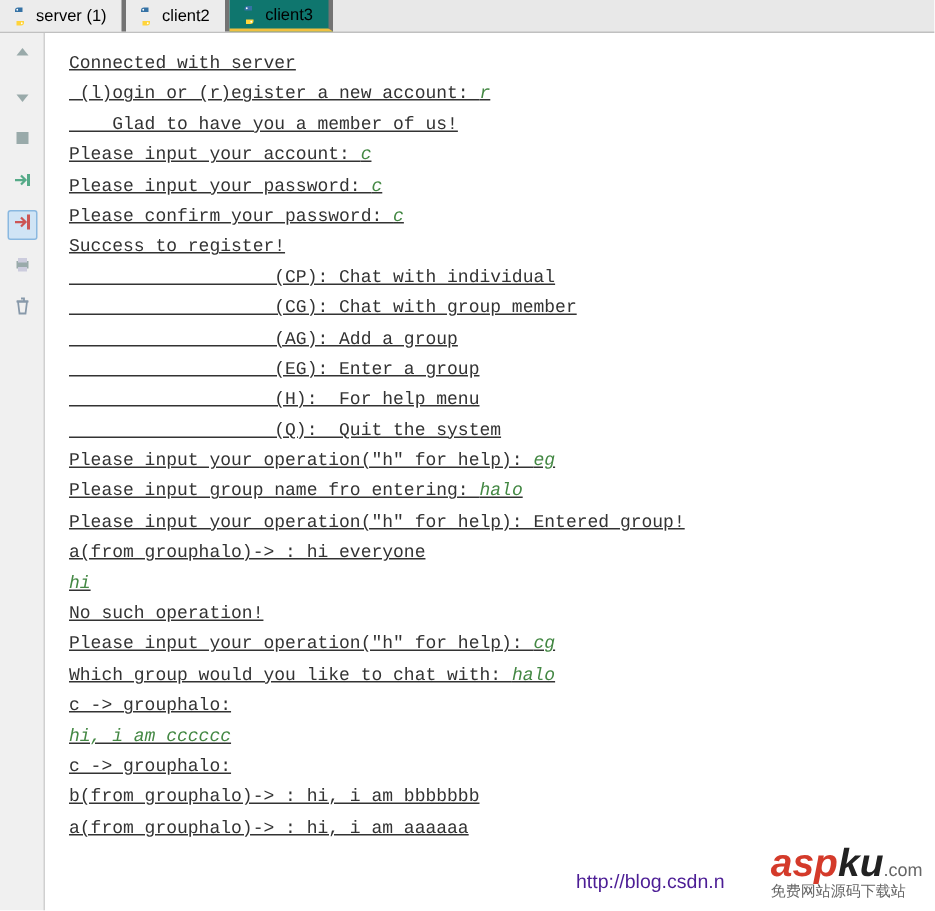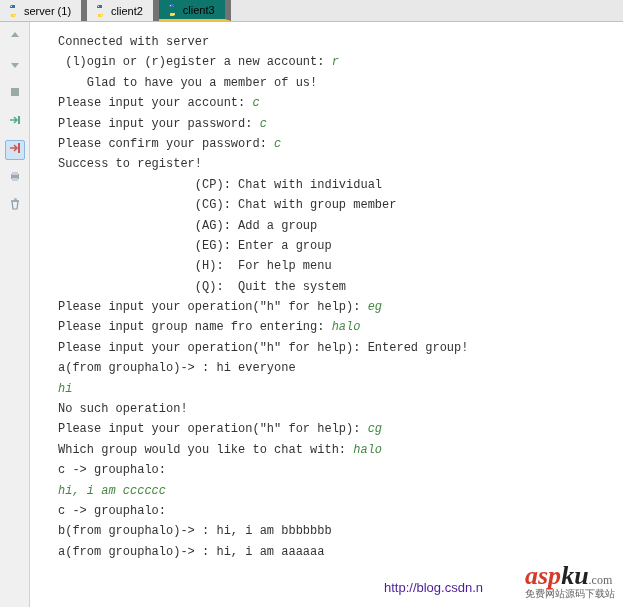--- a/index.html
+++ b/index.html
@@ -17,21 +17,21 @@
       background: #e8e8e8;
       border-bottom: 1px solid #c0c0c0;
       height: 22px;
       font-family: Arial, sans-serif;
       font-size: 11px;
     }
     .tab {
       display: flex;
       align-items: center;
       padding: 2px 10px 2px 6px;
-      border-right: 6px solid #737373;
+      border-right: 3px solid #737373;
       background: #ececec;
       cursor: pointer;
       gap: 4px;
     }
     .tab.active {
       background: #0f766e;
       border-bottom: 2px solid #f0c040;
       text-align: right;
     }
     .tab-icon {
@@ -68,42 +68,43 @@
       background: #d0e4f5;
       border: 1px solid #8ab8e0;
       border-radius: 2px;
     }
     .content {
       position: absolute;
       left: 30px;
       top: 22px;
       right: 0;
       bottom: 0;
-      padding: 10px 8px 10px 28px;
+      padding: 10px 8px 10px 16px;
       overflow-y: auto;
       line-height: 1.7;
       color: #333;
       white-space: pre;
+      text-decoration: underline;
     }
     .line { display: block; }
     .ui { color: #448844; font-style: italic; }
     .watermark-blog {
       position: absolute;
       right: 140px;
       bottom: 12px;
       color: #4c1d95;
       font-family: Arial, sans-serif;
       font-size: 13px;
       pointer-events: none;
     }
     .watermark-logo {
       position: absolute;
       right: 8px;
       bottom: 6px;
-      font-family: Liberation Serif, serif;
+      font-family: Liberation Sans, sans-serif;
       pointer-events: none;
       margin-top: 22px;
     }
     .watermark-logo .asp {
       color: #d43a2a;
       font-size: 26px;
       font-weight: bold;
       font-style: italic;
     }
     .watermark-logo .ku {

